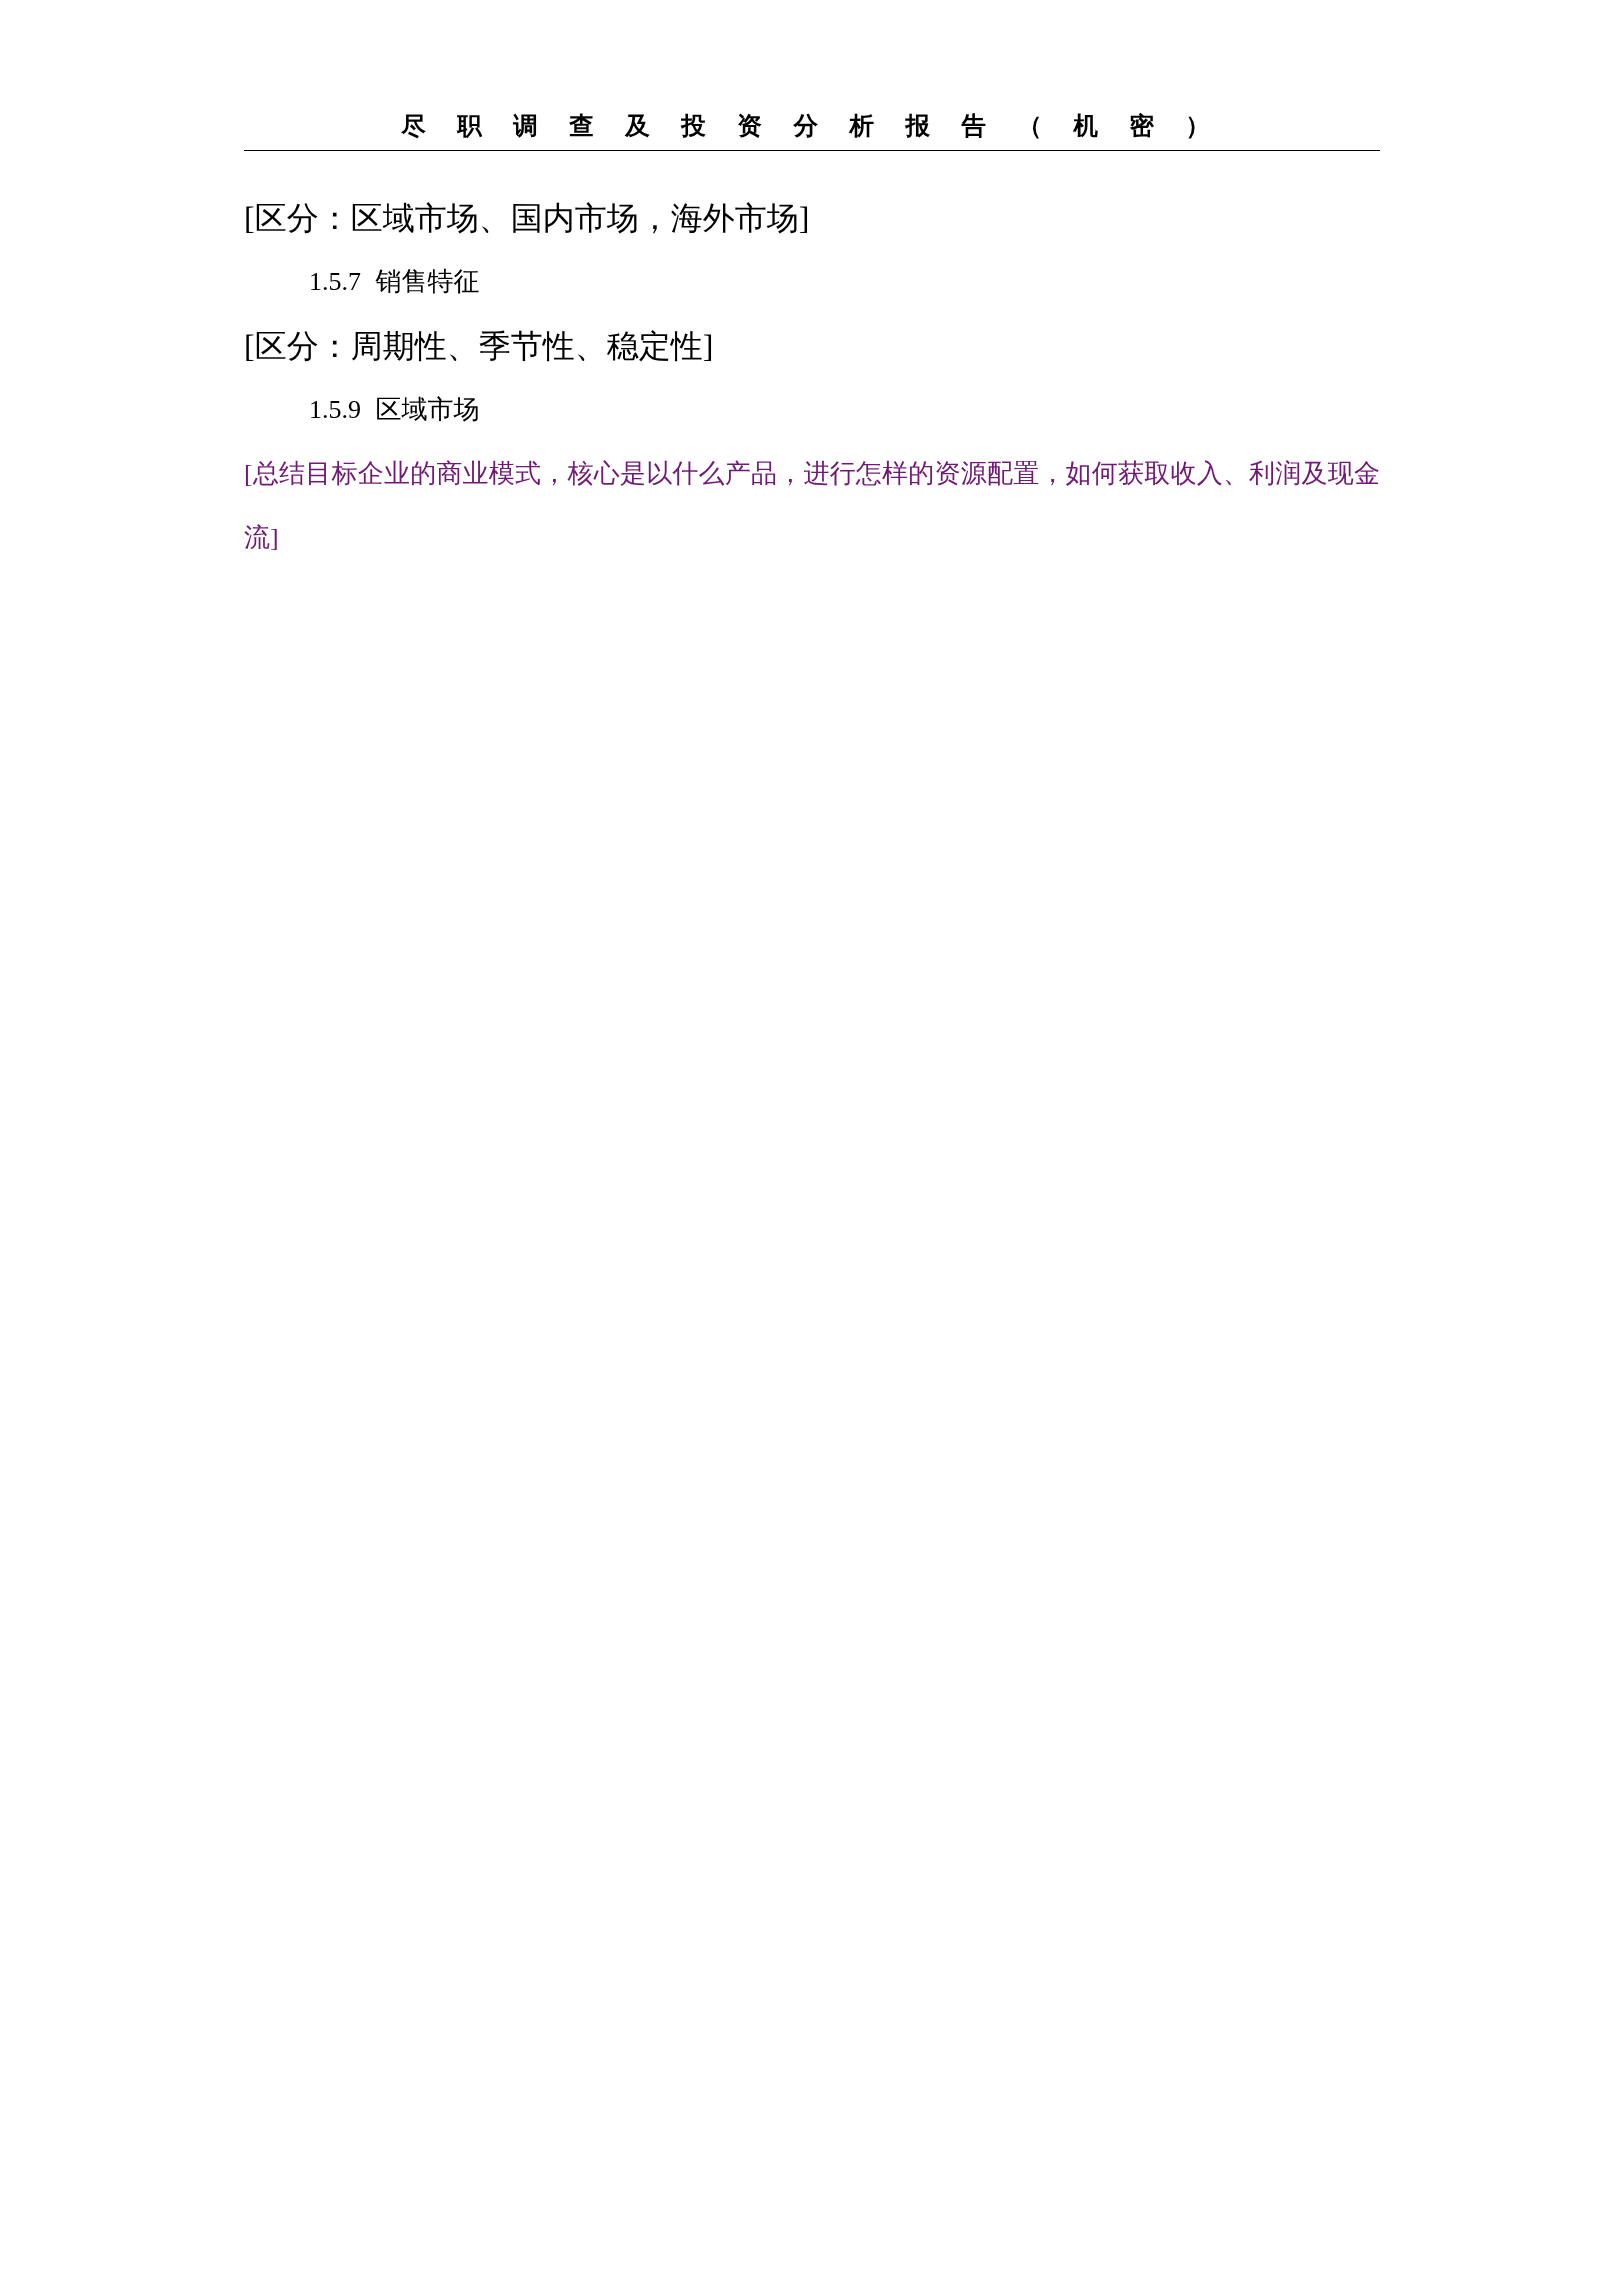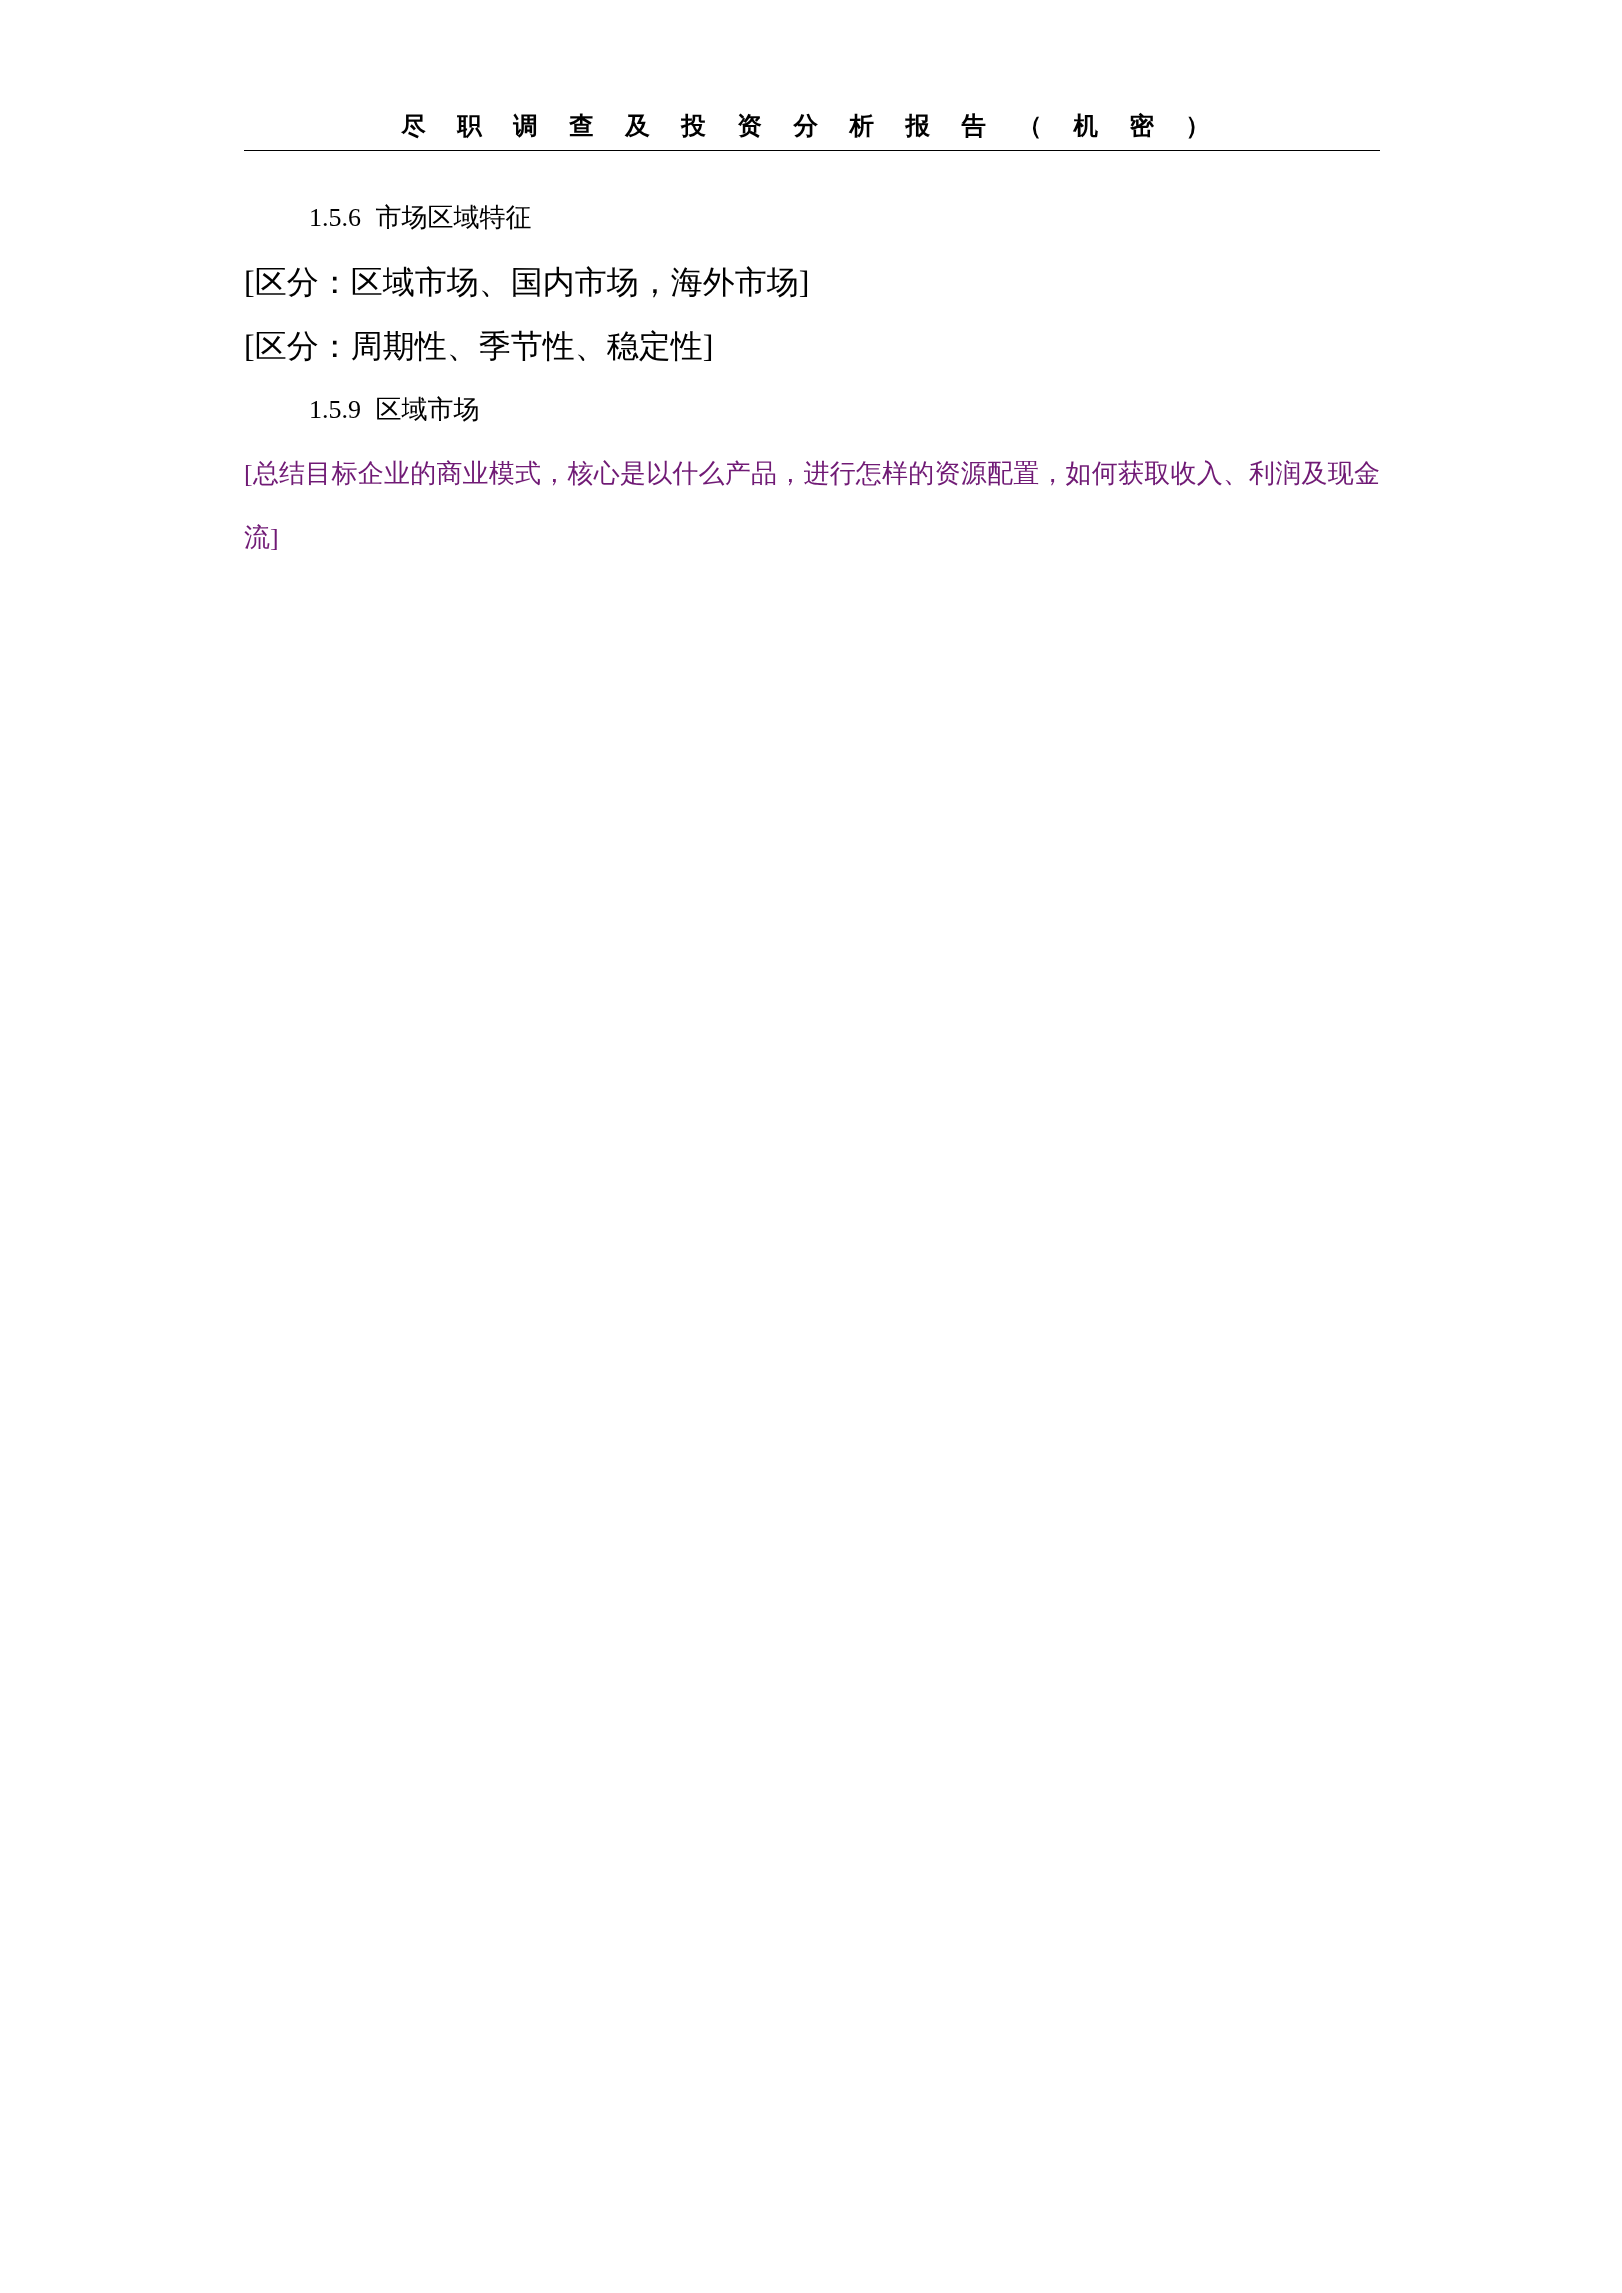--- a/index.html
+++ b/index.html
@@ -83,25 +83,25 @@
 
 <div class="page">
 
   <div class="header">
     <div class="header-title">尽 职 调 查 及 投 资 分 析 报 告 （ 机 密 ）</div>
   </div>
   <div class="header-rule"></div>
 
   <div class="content">
 
-    <div class="heading-line">
-      <span class="heading-num">1.5.6</span><span class="heading-gap"></span><span>市场区域特征</span>
-    </div>
     <div class="body-line">[区分：区域市场、国内市场，海外市场]</div>
 
+    <div class="heading-line">
+      <span class="heading-num">1.5.7</span><span class="heading-gap"></span><span>销售特征</span>
+    </div>
 
     <div class="body-line">[区分：周期性、季节性、稳定性]</div>
 
     <div class="heading-line">
       <span class="heading-num">1.5.9</span><span class="heading-gap"></span><span>区域市场</span>
     </div>
 
     <div class="body-para">[总结目标企业的商业模式，核心是以什么产品，进行怎样的资源配置，如何获取收入、利润及现金流]</div>
 
   </div>

